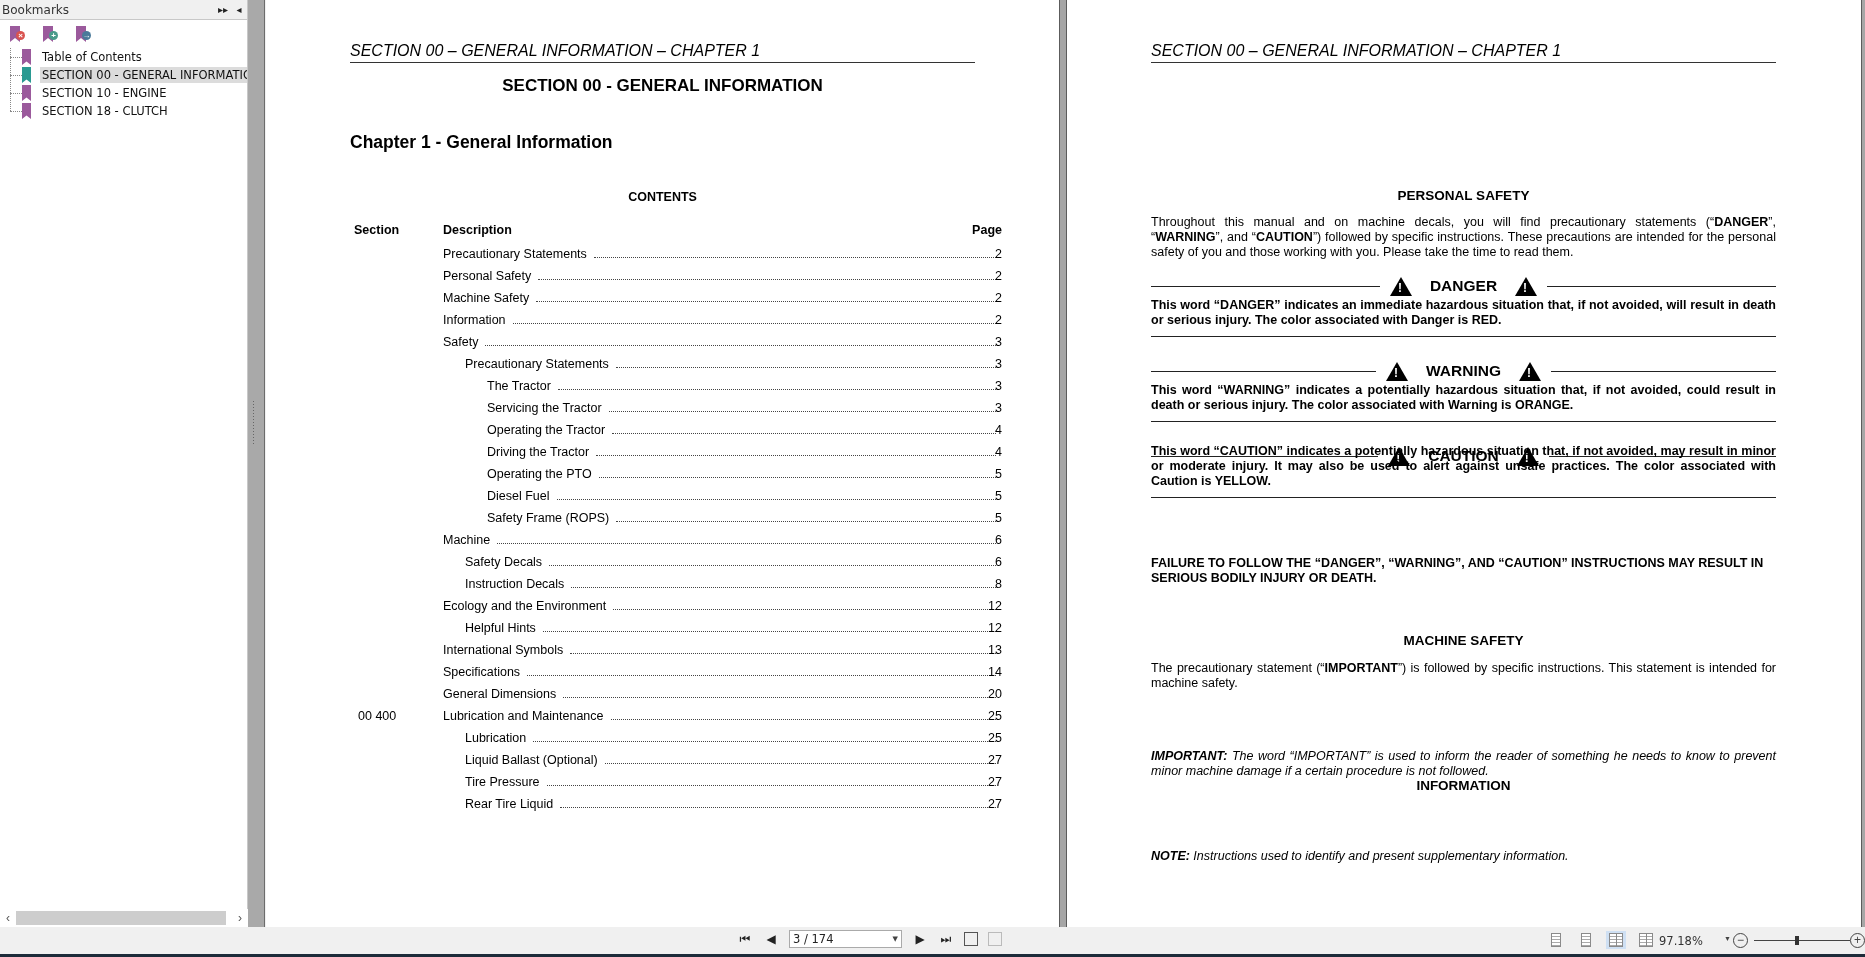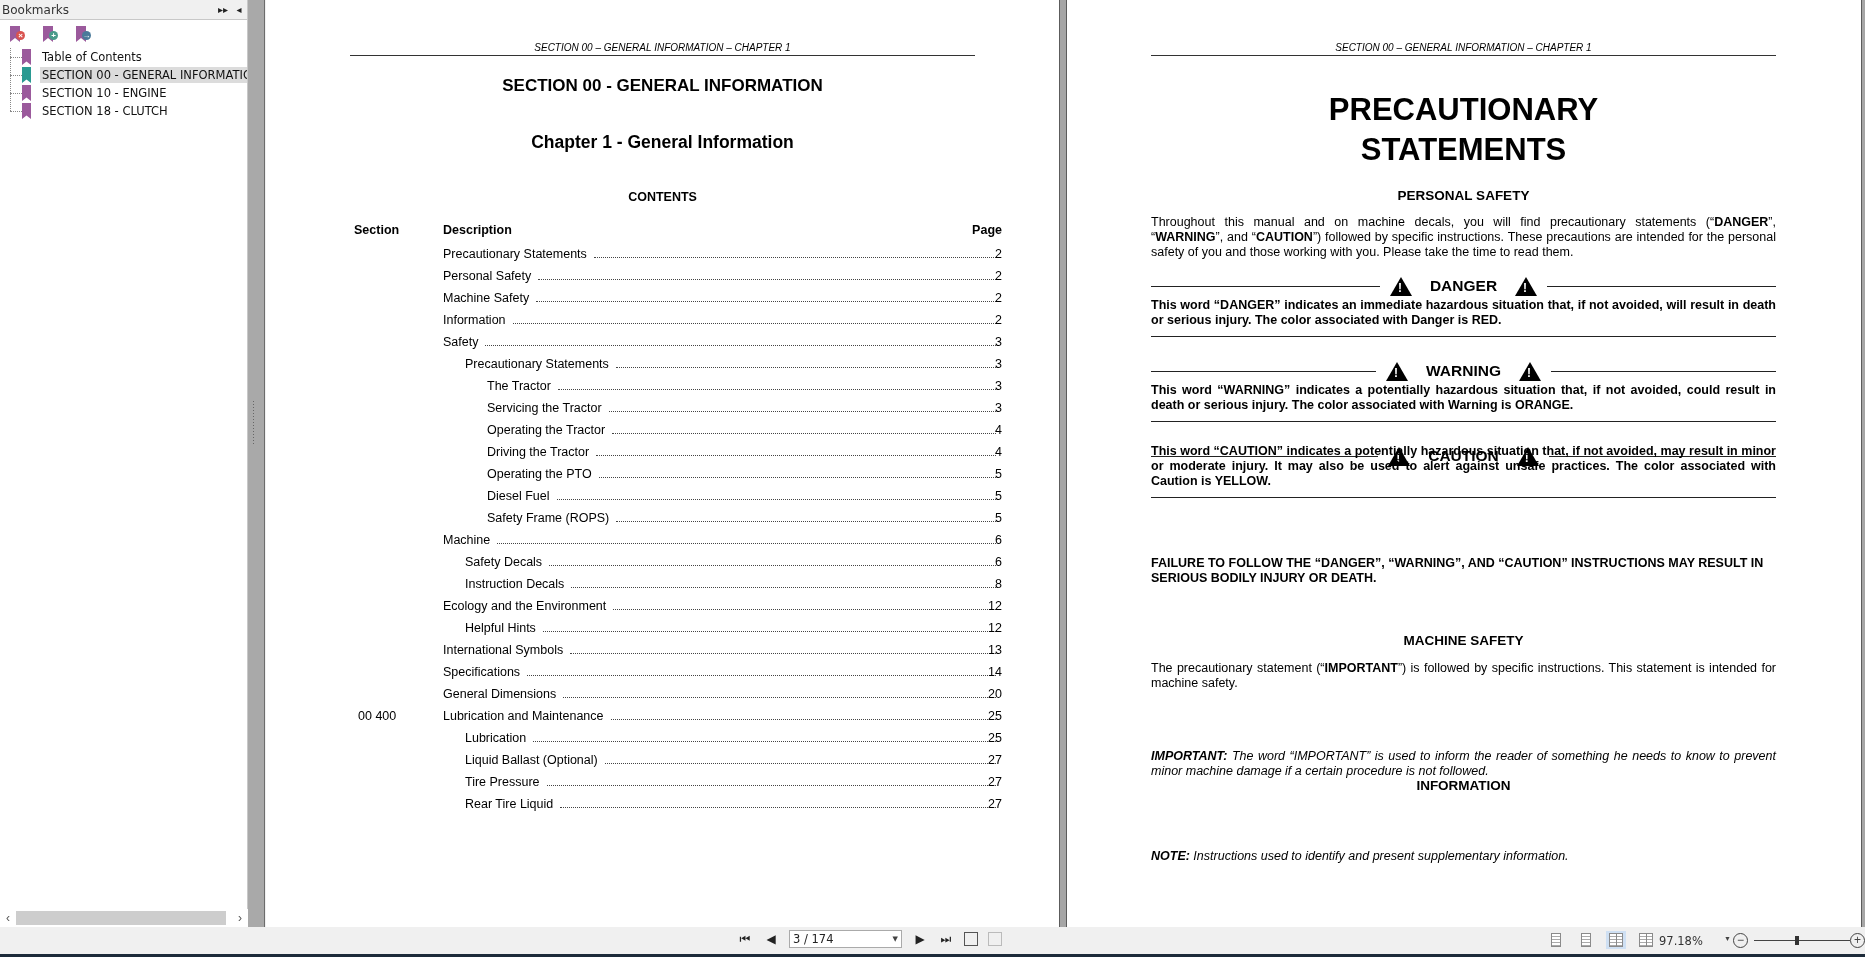--- a/index.html
+++ b/index.html
@@ -30,25 +30,25 @@
   .splitter { position: absolute; left: 248px; top: 0; width: 17px; height: 927px; background: #a9a9a9; border-right: 1px solid #6c6c6c; }
   .splitter .grip { position: absolute; left: 4px; top: 400px; width: 4px; height: 45px; background-image: radial-gradient(#666 1px, transparent 1px); background-size: 3px 3px; }
 
   
   .page { position: absolute; top: 0; height: 927px; background: #ffffff; overflow: hidden; color: #000; }
   .page-left { left: 266px; width: 793px; }
   .page-gap { position: absolute; left: 1059px; top: 0; width: 8px; height: 927px; background: #a6a6a6; border-left: 1px solid #5c5c5c; border-right: 1px solid #5c5c5c; }
   .page-right { left: 1067px; width: 794px; }
   .right-edge { position: absolute; left: 1861px; top: 0; width: 4px; height: 927px; background: #a6a6a6; border-left: 1px solid #5c5c5c; }
 
-  .running-head { position: absolute; left: 84px; width: 625px; top: 42px; text-align: center; font-style: italic; font-size: 10px; border-bottom: 1.5px solid #333; padding-bottom: 2px; }
+  .running-head { position: absolute; left: 84px; width: 625px; top: 42px; text-align: left; font-style: italic; font-size: 16px; border-bottom: 1.5px solid #333; padding-bottom: 2px; }
   .page-right .running-head { left: 84px; width: 625px; }
 
   .h-section { position: absolute; left: 84px; width: 625px; top: 76px; text-align: center; font-weight: bold; font-size: 17px; }
-  .h-chapter { position: absolute; left: 84px; width: 625px; top: 132px; text-align: center; font-weight: bold; font-size: 17.5px; }
+  .h-chapter { position: absolute; left: 84px; width: 625px; top: 132px; text-align: left; font-weight: bold; font-size: 17.5px; }
   .h-contents { position: absolute; left: 84px; width: 625px; top: 190px; text-align: center; font-weight: bold; font-size: 12.5px; }
   .toc-head { position: absolute; top: 223px; font-weight: bold; font-size: 12.5px; }
   .toc { position: absolute; left: 0; top: 244px; width: 793px; }
   .toc-row { position: relative; height: 22px; font-size: 12.5px; }
   .toc-row .sec { position: absolute; left: 92px; top: 3px; }
   .toc-row .desc { position: absolute; top: 3px; right: 60px; display: flex; align-items: baseline; }
   .toc-row .desc .t { white-space: nowrap; padding-right: 4px; background: #fff; }
   .toc-row .desc .dots { flex: 1; border-bottom: 1.5px dotted #444; height: 10px; margin: 0 3px; }
   .toc-row .pg { position: absolute; right: 57px; top: 3px; }
 
@@ -362,24 +362,20 @@
         </span>
         <span class="pg">27</span>
       </div>
     </div>
 </div>
 
 <div class="page-gap"></div>
 
 <div class="page page-right">
   <div class="running-head">SECTION 00 – GENERAL INFORMATION – CHAPTER 1</div>
-  <div class="big-title">
-    <div>PRECAUTIONARY</div>
-    <div>STATEMENTS</div>
-  </div>
 
   <div class="sub-h" style="top:188px">PERSONAL SAFETY</div>
   <div class="para" style="top:215px"><span>Throughout this manual and on machine decals, you will find precautionary statements (“</span><b>DANGER</b><span>”, “</span><b>WARNING</b><span>”, and “</span><b>CAUTION</b><span>”) followed by specific instructions. These precautions are intended for the personal safety of you and those working with you. Please take the time to read them.</span></div>
 
   <div class="sig" style="top:276px">
     <span class="rule"></span>
     <span class="mid">
         <span class="tri"></span>
         <span>DANGER</span>
         <span class="tri"></span>

